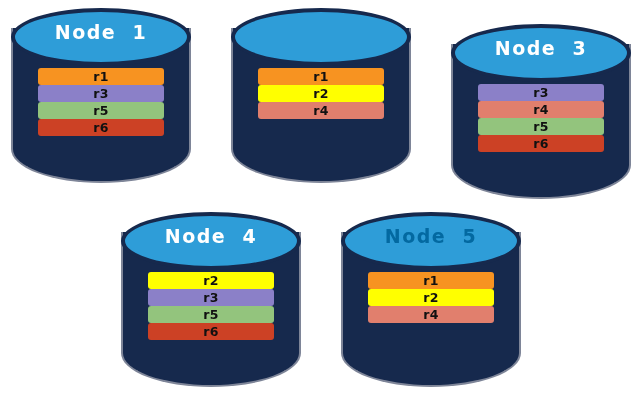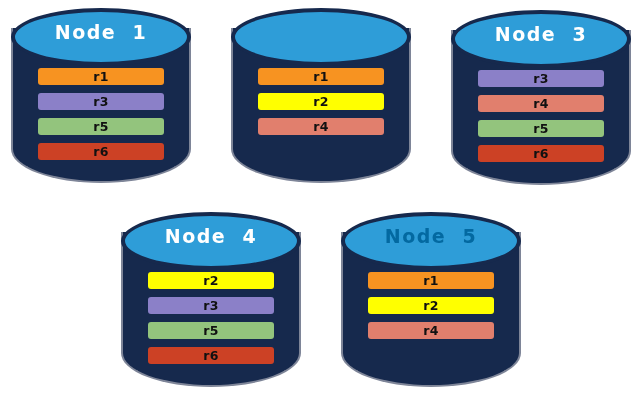--- a/index.html
+++ b/index.html
@@ -58,21 +58,21 @@
 
   
   .replicas {
     position:absolute;
     left:27px;
     top:62px;
     width:126px;
     z-index:5;
     display:flex;
     flex-direction:column;
-    gap:8px;
+    gap:0;
   }
   .replica {
     height:17px;
     border-radius:3px;
     color:#111111;
     font-size:12.5px;
     font-weight:bold;
     line-height:17px;
     text-align:center;
     letter-spacing:0.3px;
@@ -95,21 +95,21 @@
     </div>
     <div class="node" style="left: 231px; top: 6px;">
       <div class="cyl-body" style="background: rgb(22, 41, 77); border-color: rgb(126, 133, 152);"></div>
       <div class="cyl-top" style="background: rgb(46, 157, 216); border-color: rgb(22, 41, 77);"></div>
       <div class="replicas">
         <div class="replica" style="background: rgb(247, 147, 33);">r1</div>
         <div class="replica" style="background: rgb(255, 255, 0);">r2</div>
         <div class="replica" style="background: rgb(225, 127, 109);">r4</div>
       </div>
     </div>
-    <div class="node" style="left: 451px; top: 8px;">
+    <div class="node" style="left: 451px; top: 22px;">
       <div class="cyl-body" style="background: rgb(22, 41, 77); border-color: rgb(126, 133, 152);"></div>
       <div class="cyl-top" style="background: rgb(46, 157, 216); border-color: rgb(22, 41, 77);"></div>
       <div class="node-title" style="color: rgb(255, 255, 255);">Node  3</div>
       <div class="replicas">
         <div class="replica" style="background: rgb(139, 128, 200);">r3</div>
         <div class="replica" style="background: rgb(225, 127, 109);">r4</div>
         <div class="replica" style="background: rgb(147, 196, 125);">r5</div>
         <div class="replica" style="background: rgb(204, 65, 37);">r6</div>
       </div>
     </div>

